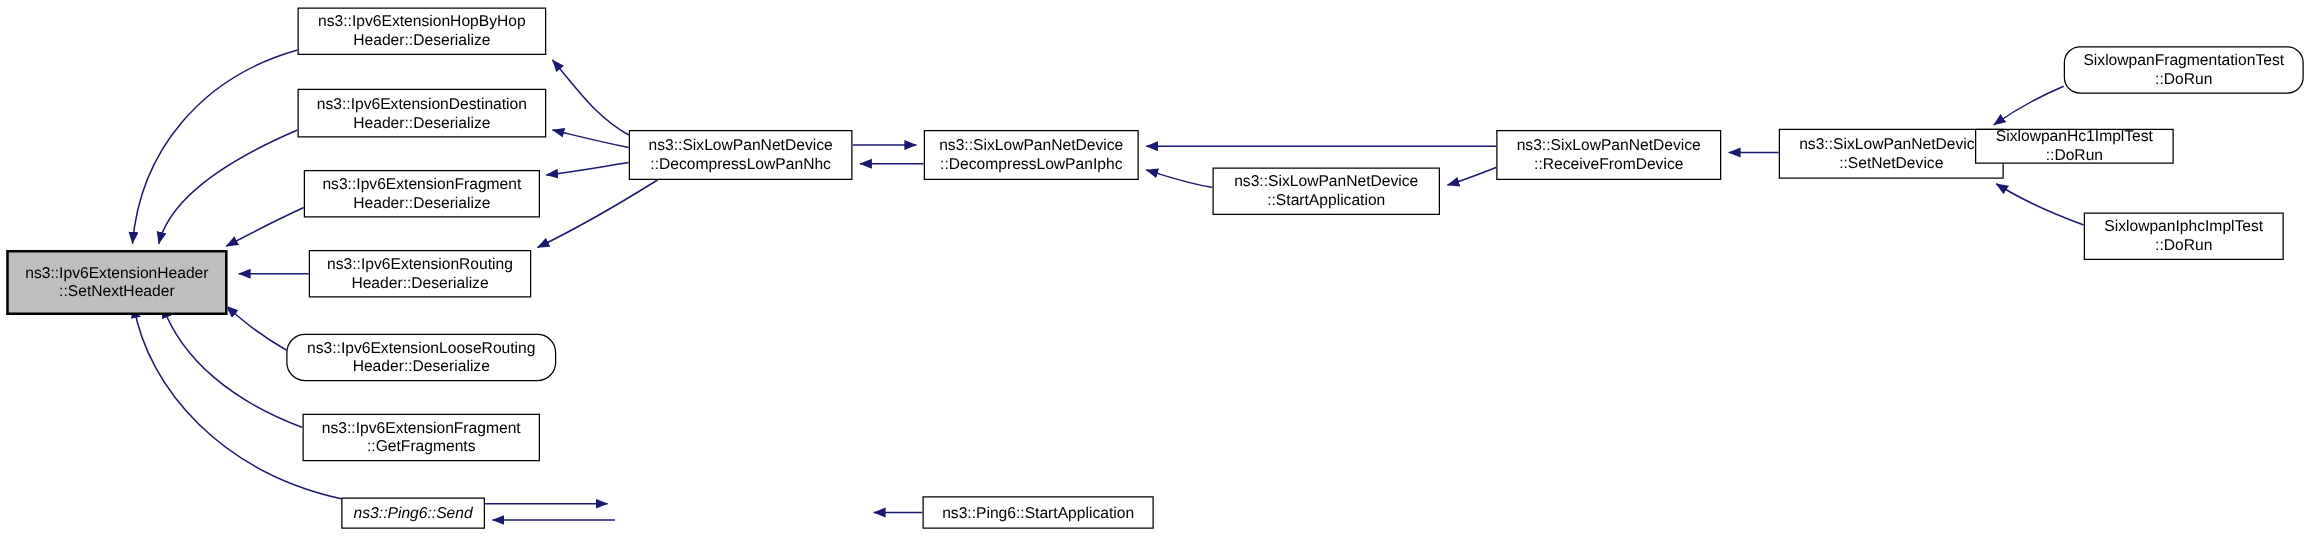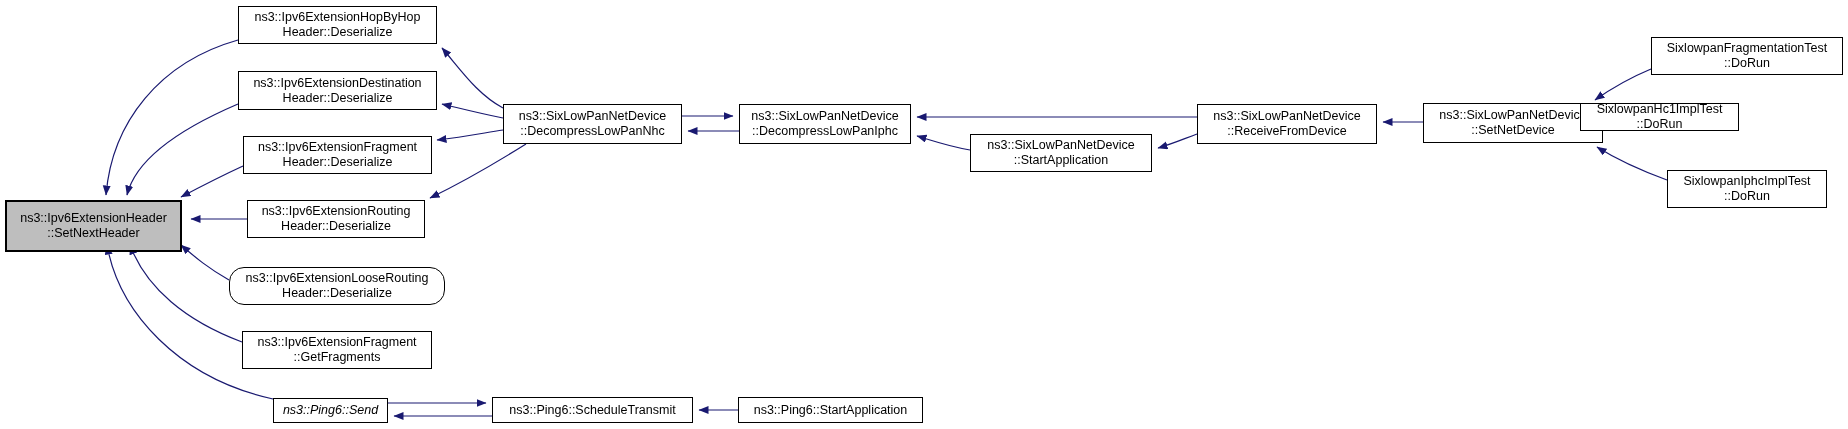--- a/index.html
+++ b/index.html
@@ -115,32 +115,29 @@
         <span>::StartApplication</span>
       </div>
       <div class="node" style="left: 1197px; top: 104px; width: 180px; height: 40px;">
         <span>ns3::SixLowPanNetDevice</span>
         <span>::ReceiveFromDevice</span>
       </div>
       <div class="node" style="left: 1423px; top: 103px; width: 180px; height: 40px;">
         <span>ns3::SixLowPanNetDevice</span>
         <span>::SetNetDevice</span>
       </div>
-      <div class="node" style="left: 1651px; top: 37px; width: 192px; height: 38px;">
+      <div class="node" style="left: 1651px; top: 37px; width: 192px; height: 38px; border-radius: 13px;">
         <span>SixlowpanFragmentationTest</span>
         <span>::DoRun</span>
       </div>
       <div class="node" style="left: 1580px; top: 103px; width: 159px; height: 28px;">
         <span>SixlowpanHc1ImplTest</span>
         <span>::DoRun</span>
       </div>
       <div class="node" style="left: 1667px; top: 170px; width: 160px; height: 38px;">
         <span>SixlowpanIphcImplTest</span>
         <span>::DoRun</span>
       </div>
-      <div class="node" style="left: 492px; top: 397px; width: 201px; height: 26px;">
-        <span>ns3::Ping6::ScheduleTransmit</span>
-      </div>
       <div class="node" style="left: 738px; top: 397px; width: 185px; height: 26px;">
         <span>ns3::Ping6::StartApplication</span>
       </div>
     </div>
 </div>
 
 </body></html>

